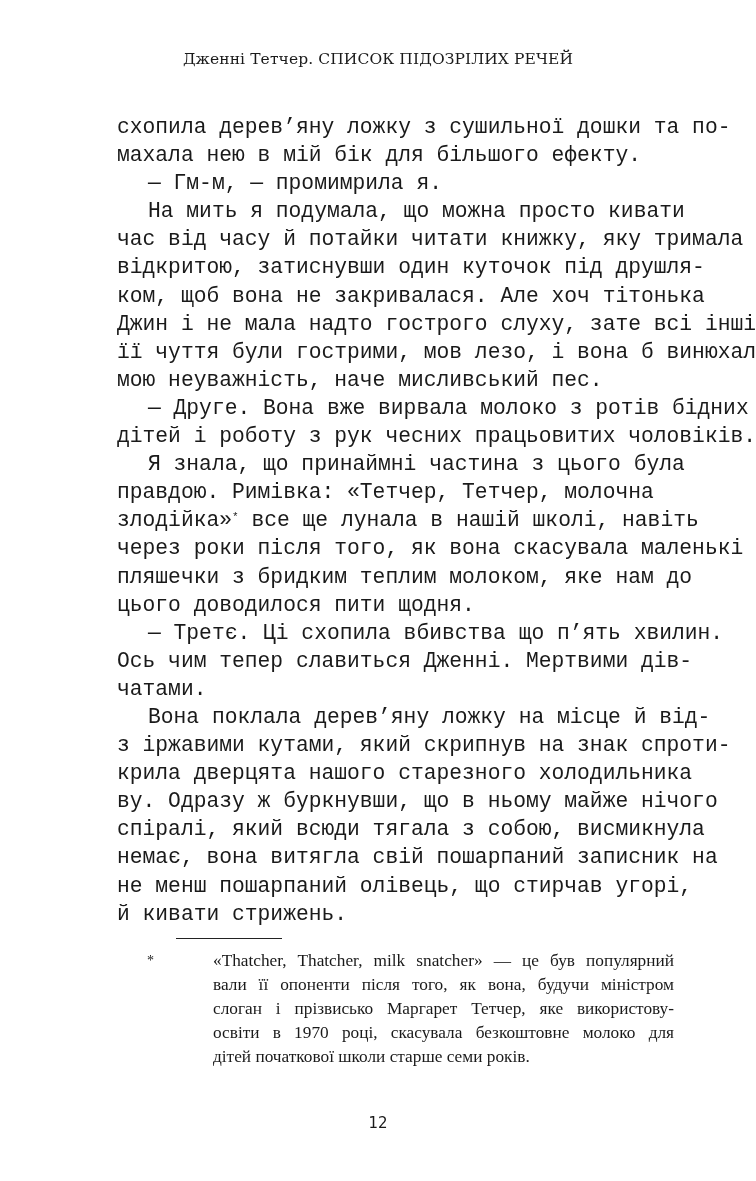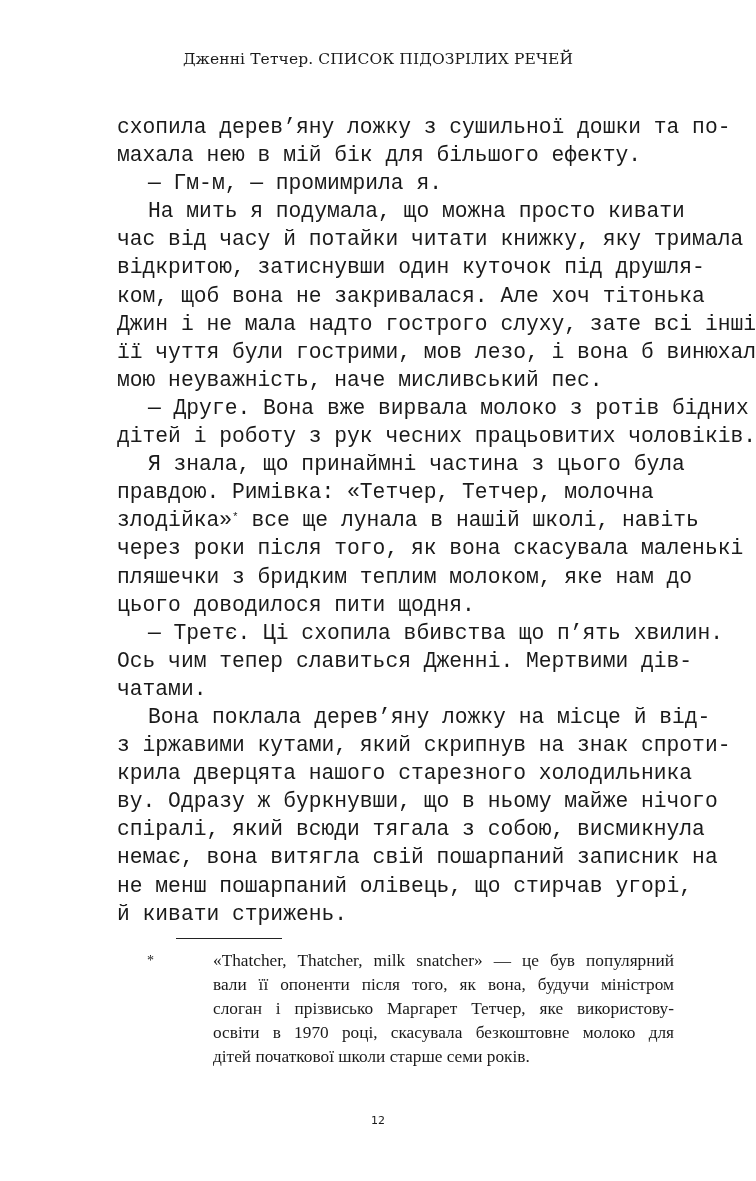--- a/index.html
+++ b/index.html
@@ -12,21 +12,21 @@
   .line.last { text-align-last:left; }
   .line.ind { padding-left:31px; }
   sup { font-size:11px; vertical-align:top; position:relative; top:-3px; }
   .rule { position:absolute; top:938px; left:176px; width:106px; height:1px; background:#222; }
   .fn { position:absolute; top:949px; left:147px; width:491px;
     font-family:"Liberation Serif", serif; font-size:17.3px; line-height:24px; }
   .fn-mark { position:absolute; left:0; top:0; font-size:14px; }
   .fn-text { position:absolute; left:30px; width:461px;margin-left:36px; }
   .fn-text .line { height:24px; }
   .page-number { position:absolute; top:1114px; left:0; width:756px; text-align:center;
-    font-family:"DejaVu Sans", sans-serif; font-size:11px; }
+    font-family:"DejaVu Sans", sans-serif; font-size:15px; }
 </style>
 </head>
 <body>
 
 <div class="header">Дженні Тетчер. СПИСОК ПІДОЗРІЛИХ РЕЧЕЙ</div>
 
 <div class="body-text">
   <span class="line">схопила дерев’яну ложку з сушильної дошки та по-</span>
   <span class="line last">махала нею в мій бік для більшого ефекту.</span>
   <span class="line last ind">— Гм-м, — промимрила я.</span>

